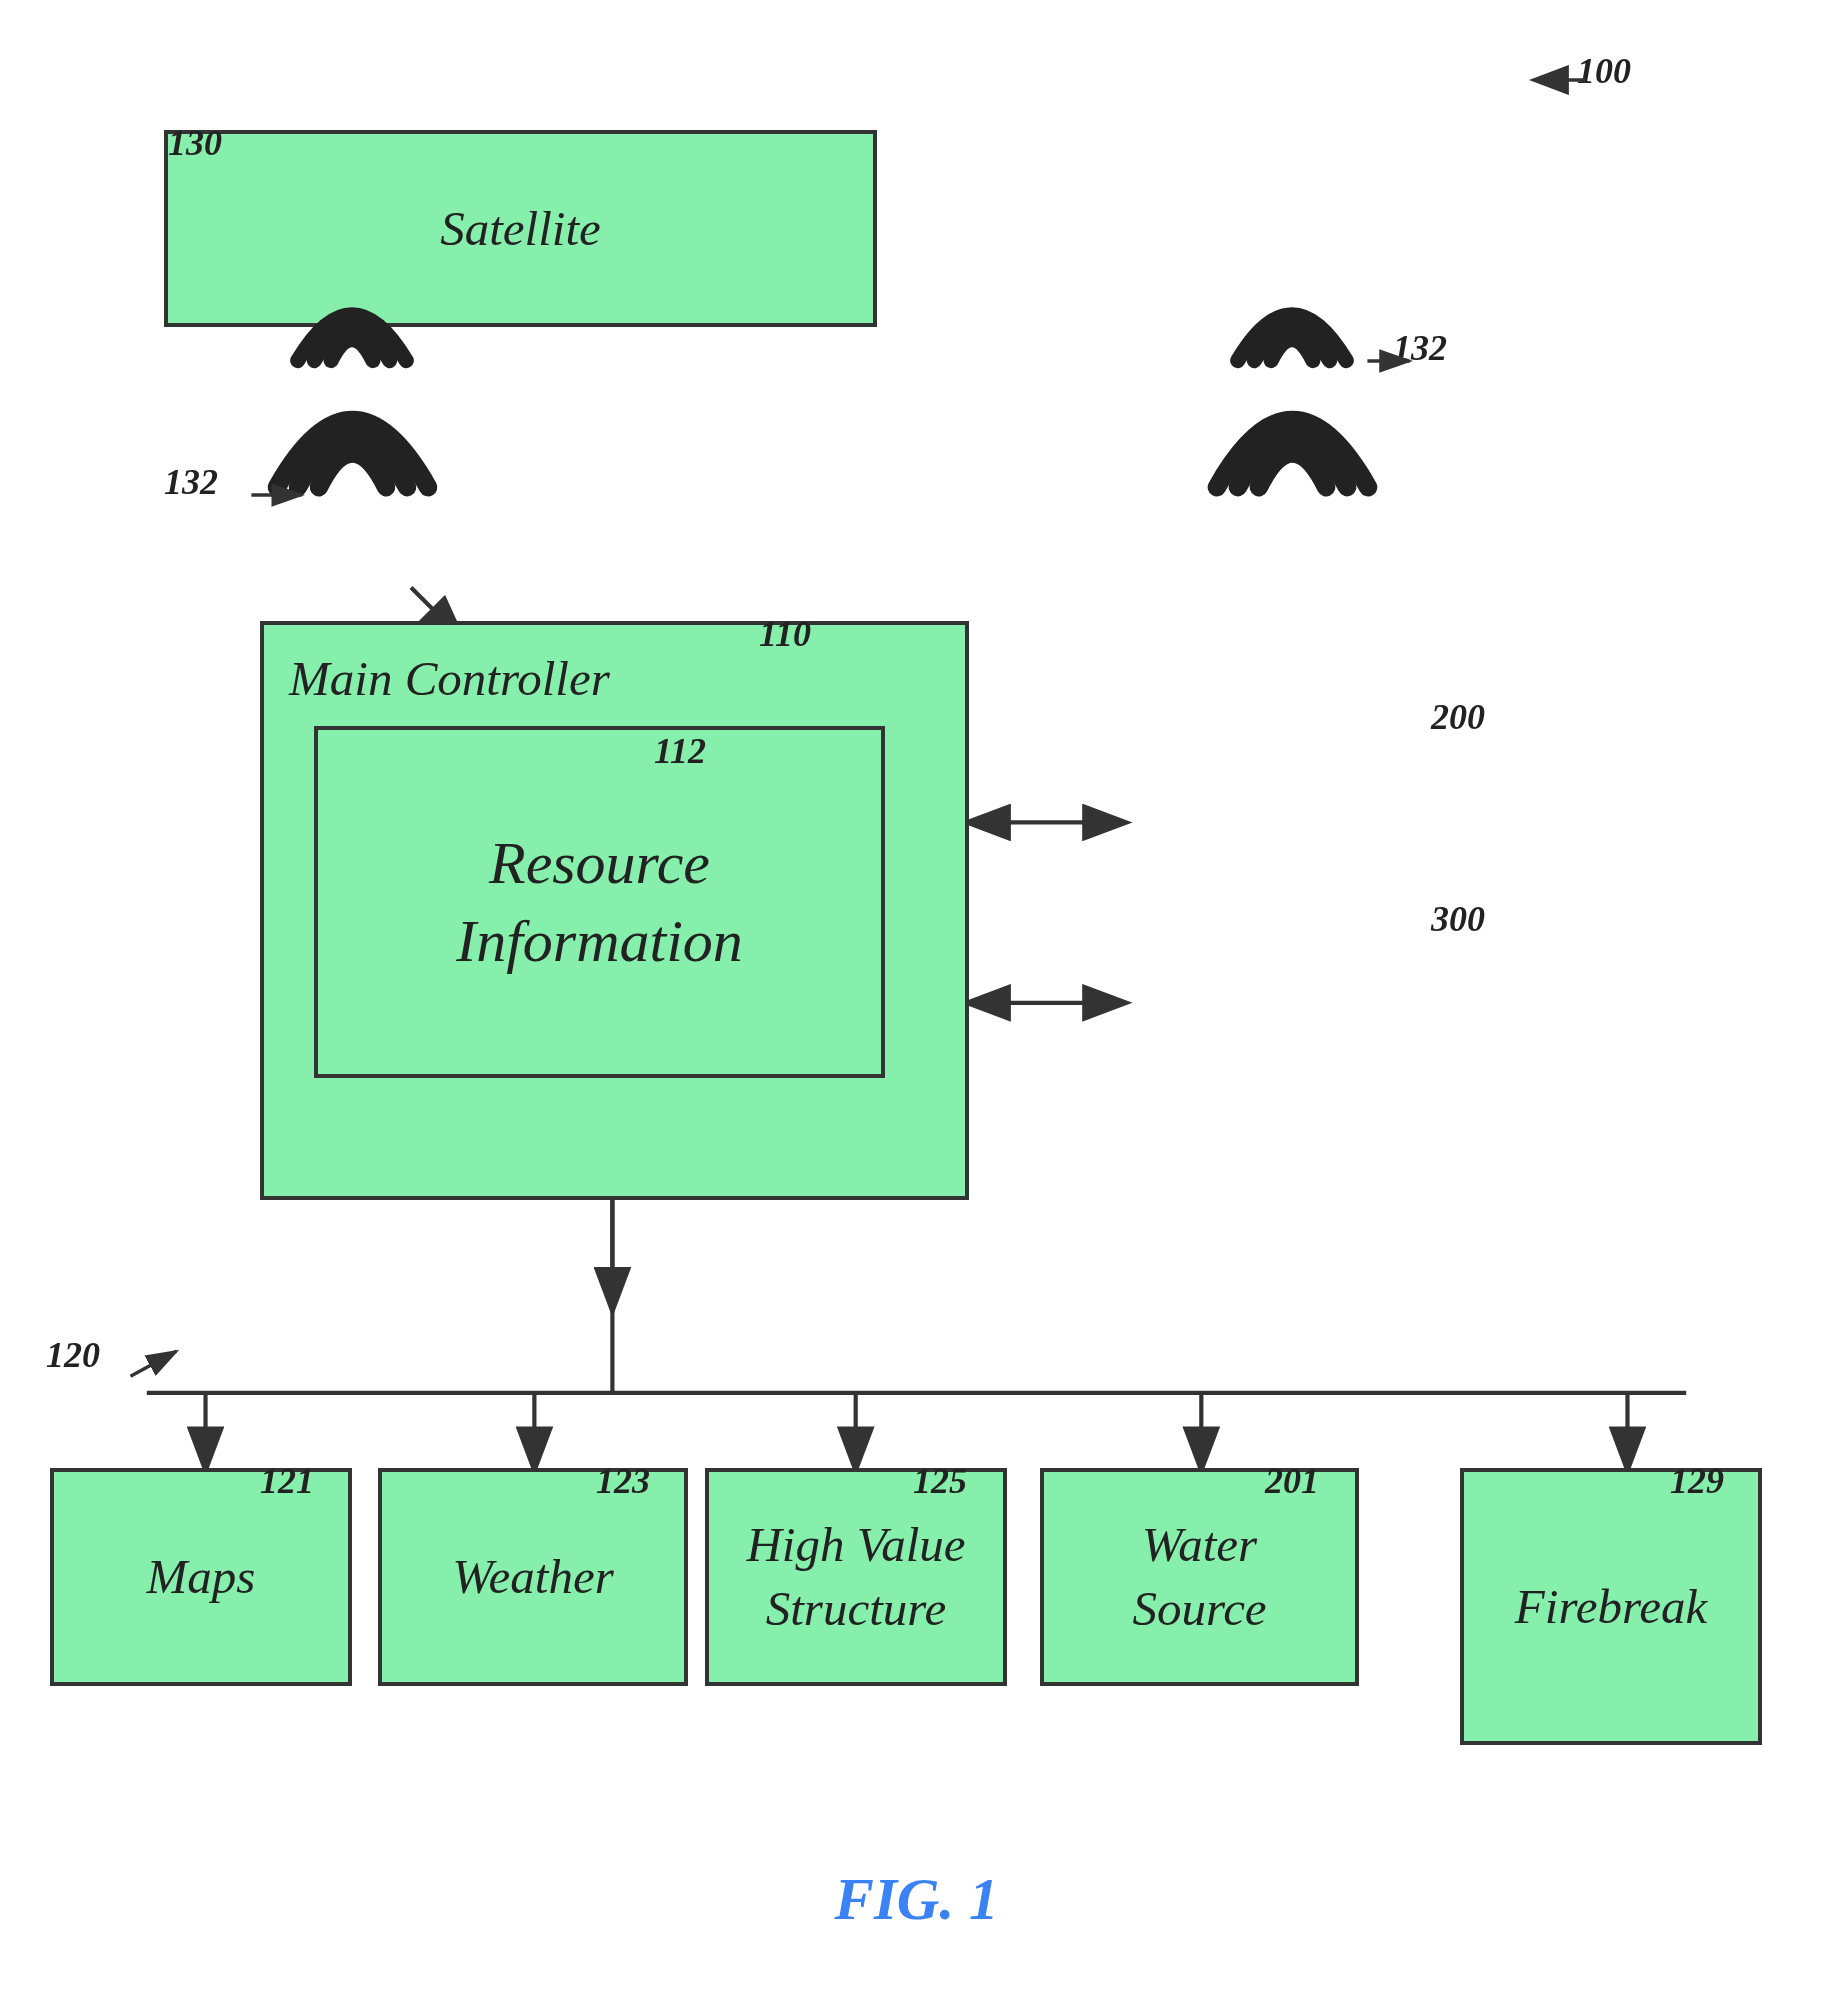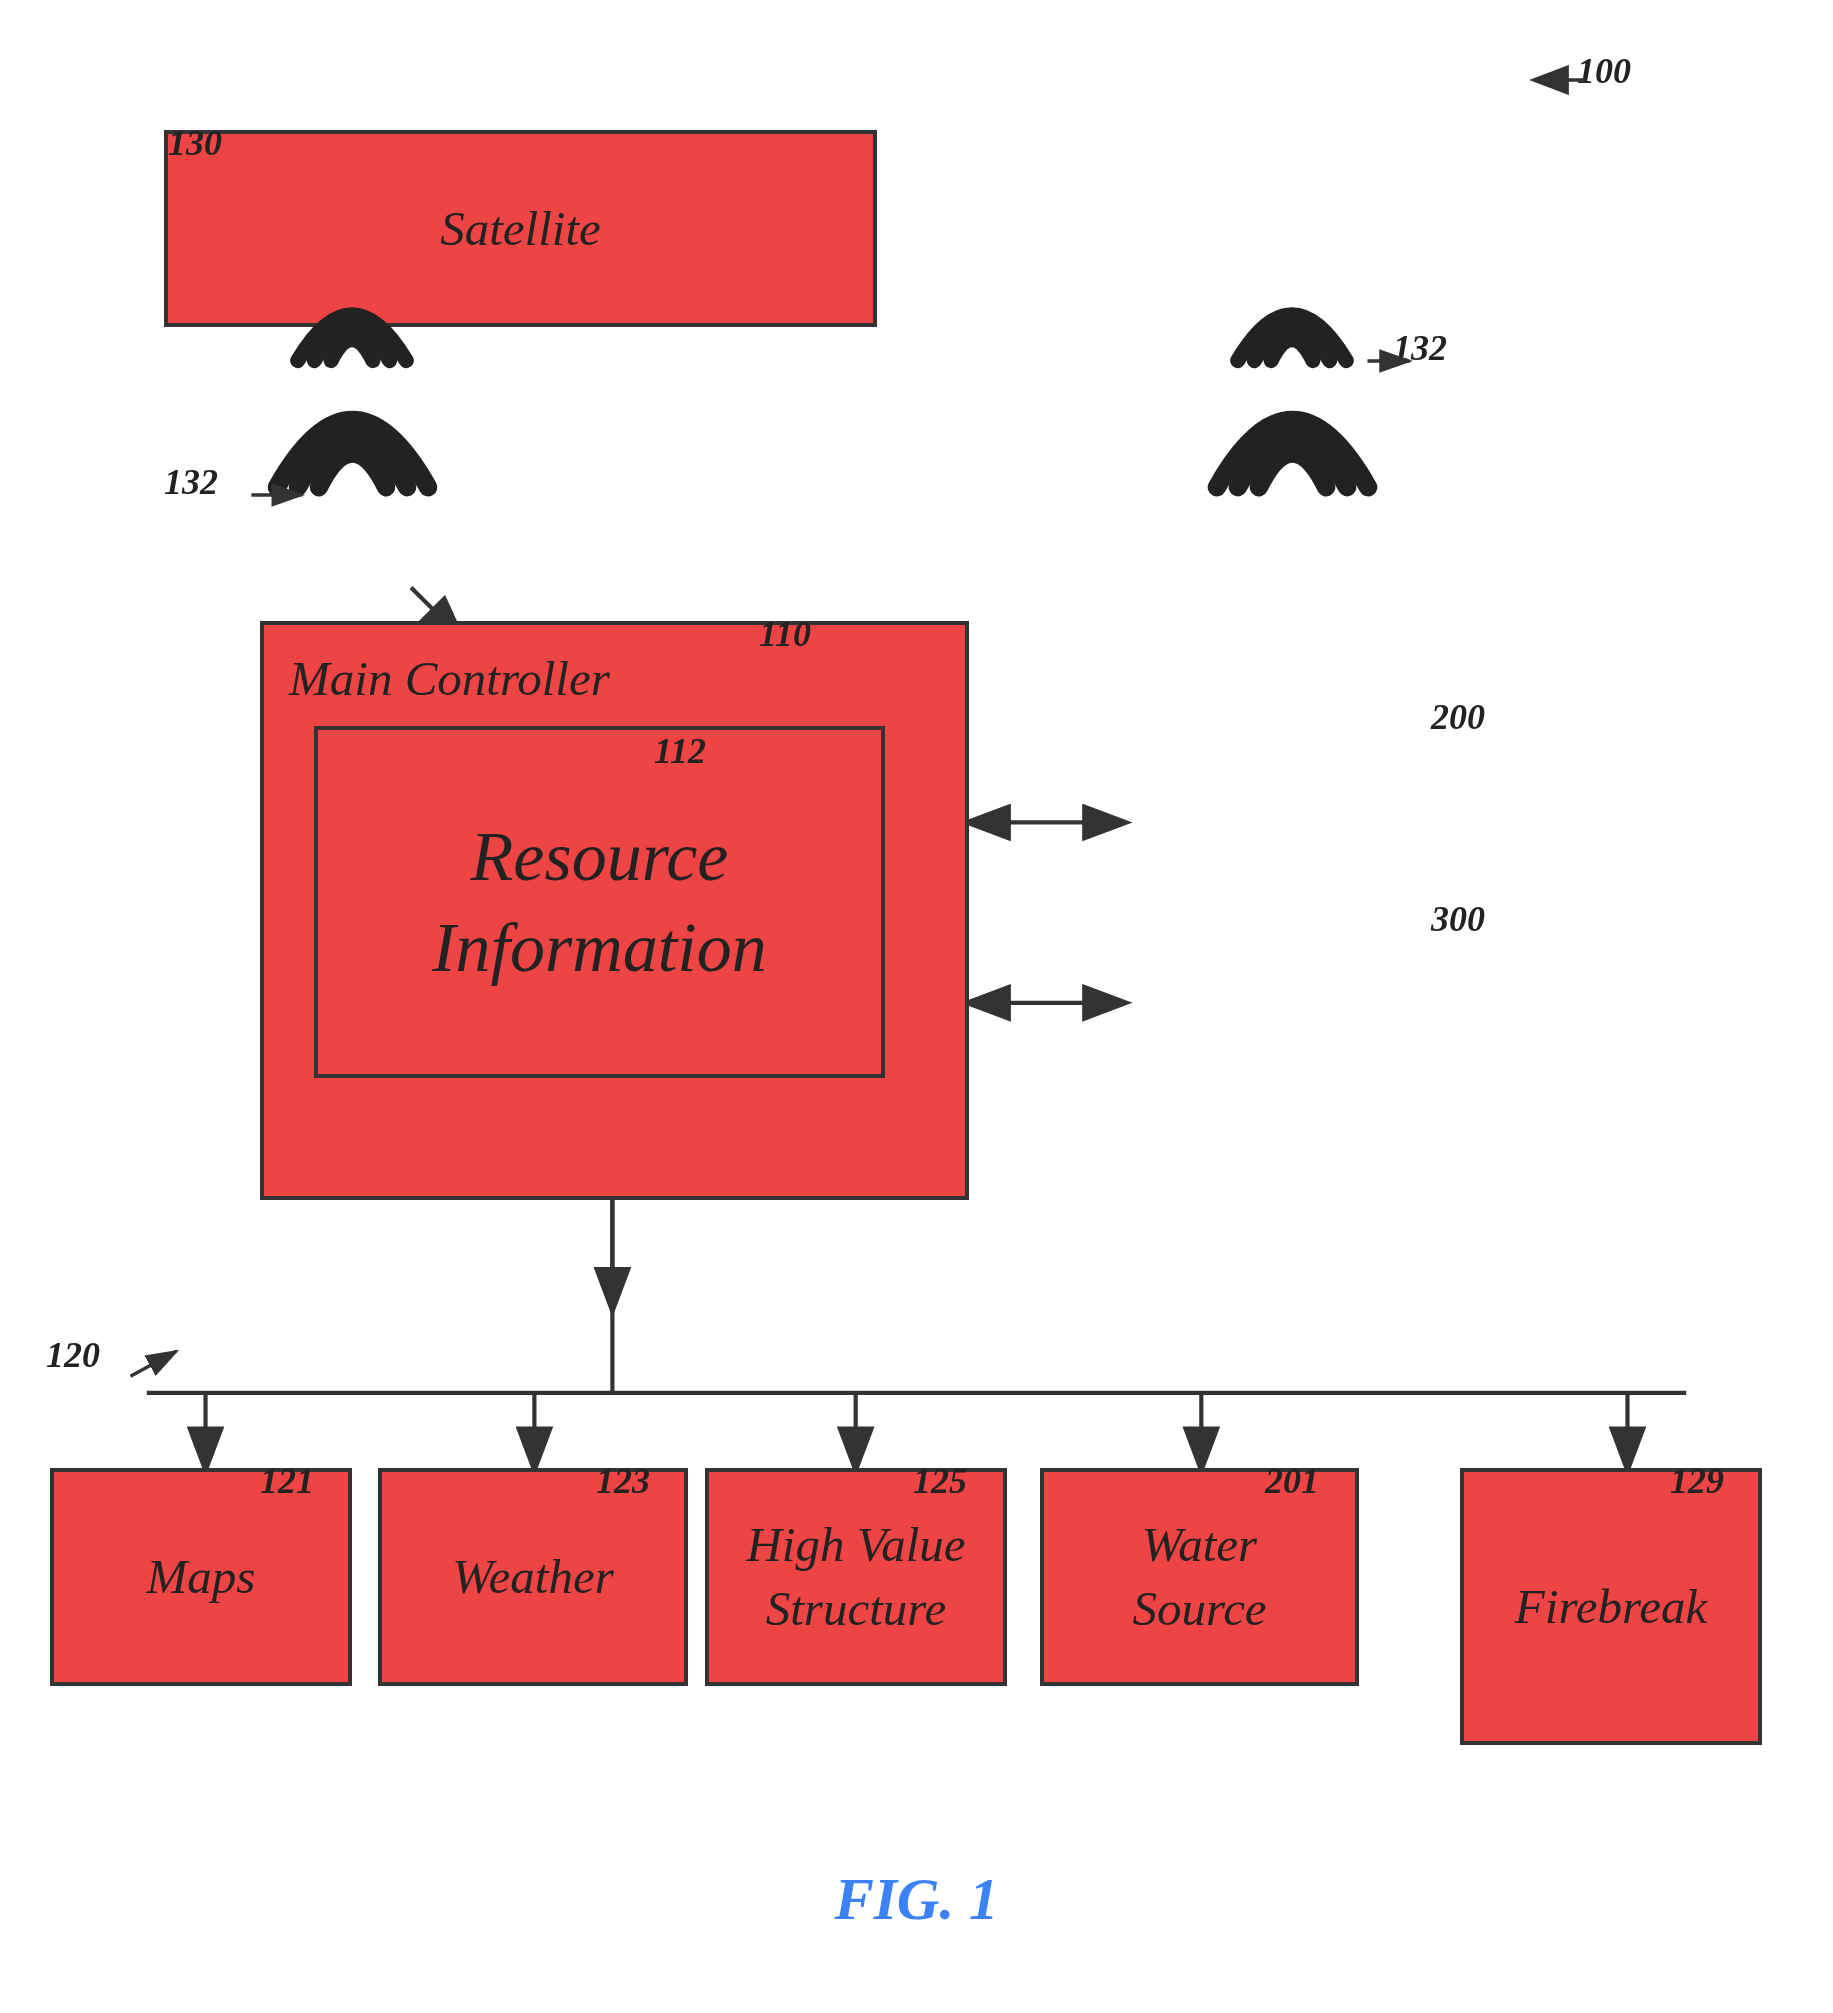--- a/index.html
+++ b/index.html
@@ -24,21 +24,21 @@
       font-style: italic;
       font-size: 36px;
       font-weight: bold;
       color: #222;
     }
 
     
     .box {
       position: absolute;
       border: 4.2px solid #333;
-      background: #ef4444;
+      background: #86efac;
       display: flex;
       align-items: center;
       justify-content: center;
       text-align: center;
     }
 
     .box-label {
       font-style: italic;
       font-size: 49px;
       color: #222;
@@ -188,21 +188,21 @@
       <path d="M 15 130 Q 80 20 145 130" fill="none" stroke="#222" stroke-width="18" stroke-linecap="round"></path>
       <path d="M 35 130 Q 80 50 125 130" fill="none" stroke="#222" stroke-width="18" stroke-linecap="round"></path>
       <path d="M 55 130 Q 80 80 105 130" fill="none" stroke="#222" stroke-width="18" stroke-linecap="round"></path>
     </svg>
   </div>
 
   <div class="box" style="top:621px; left:260px; width:709px; height:579px;">
     <div style="position:absolute; top:25px; left:25px; font-style:italic; font-size:49px; color:#222;">Main Controller</div>
 
     <div class="box" style="position:absolute; top:101px; left:50px; width:571px; height:352px; border:4.2px solid #333;">
-      <span class="box-label" style="font-size:70px; white-space:pre-line;">Resource
+      <span class="box-label" style="font-size:60px; white-space:pre-line;">Resource
 Information</span>
     </div>
   </div>
 
   <div class="ref-label" style="top:613px; left:759px;">110</div>
 
   <div class="ref-label" style="top:730px; left:654px;">112</div>
 
 
   <div class="ref-label" style="top:696px; left:1431px;">200</div>

